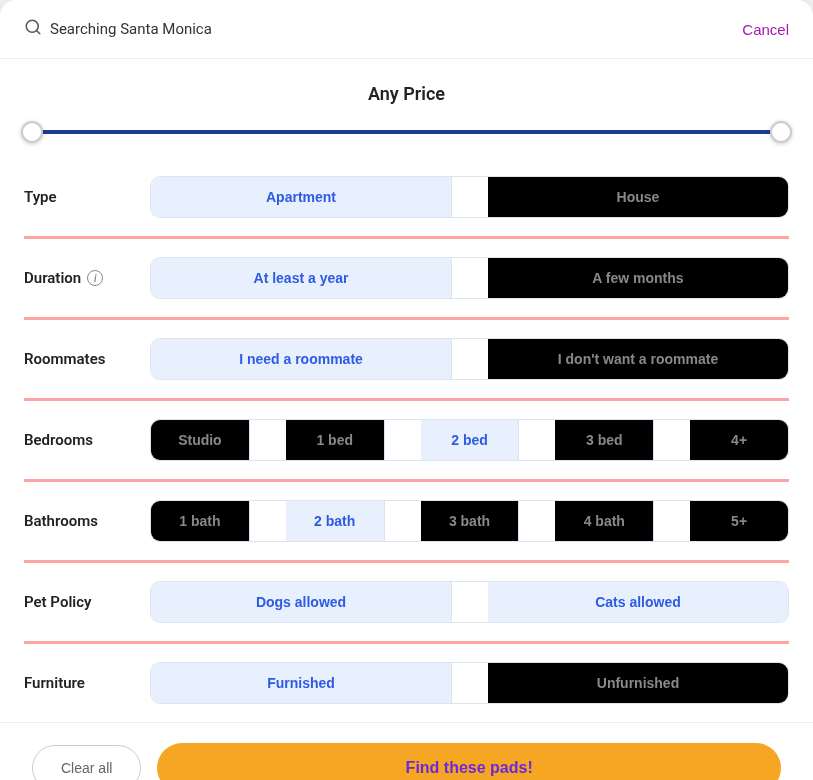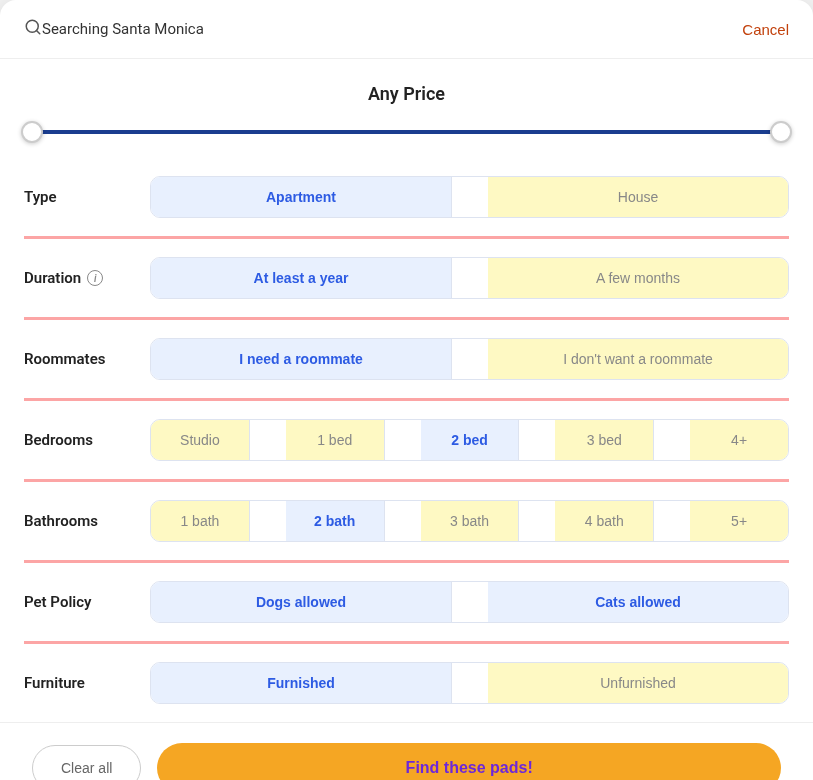--- a/index.html
+++ b/index.html
@@ -26,32 +26,33 @@
     .header {
       display: flex;
       align-items: center;
       justify-content: space-between;
       padding: 18px 24px;
       border-bottom: 1px solid #eee;
     }
     .search-area {
       display: flex;
       align-items: center;
+      gap: 8px;
     }
     .search-icon-wrap {
       color: #555;
       font-size: 18px;
     }
     .search-text {
       font-size: 15px;
       color: #333;
     }
     .cancel-btn {
       font-size: 15px;
-      color: #c2410c;
+      color: #a21caf;
       background: none;
       border: none;
       cursor: pointer;
       font-weight: 400;
     }
     
     .price-section {
       padding: 24px 32px 16px;
       text-align: center;
     }
@@ -130,25 +131,25 @@
       flex: 1;
       border: 1.5px solid #dde3f0;
       border-radius: 10px;
       overflow: hidden;
       gap: 36px;
     }
     .option-btn {
       flex: 1;
       padding: 12px 8px;
       font-size: 14px;
-      background: #fef9c3;
+      background: #000000;
       border: none;
       cursor: pointer;
       color: #888;
-      font-weight: 400;
+      font-weight: 700;
       border-right: 1px solid #dde3f0;
       transition: background 0.15s;
     }
     .option-btn:last-child {
       border-right: none;
     }
     .option-btn.selected {
       background: #e8f0fe;
       color: #2d5be3;
       font-weight: 600;

